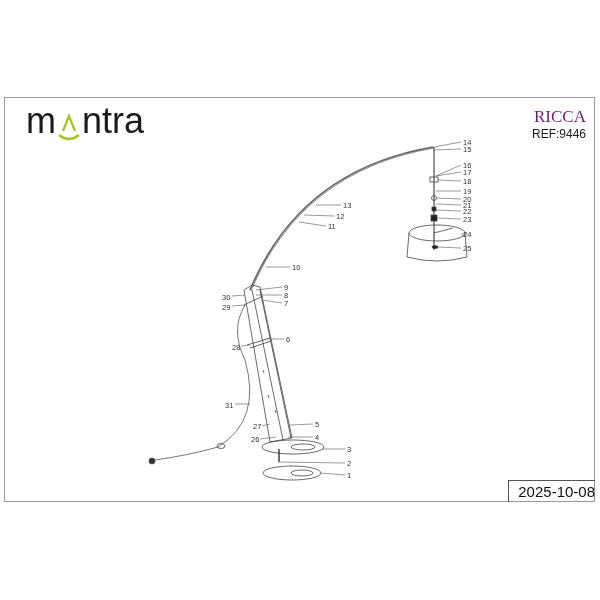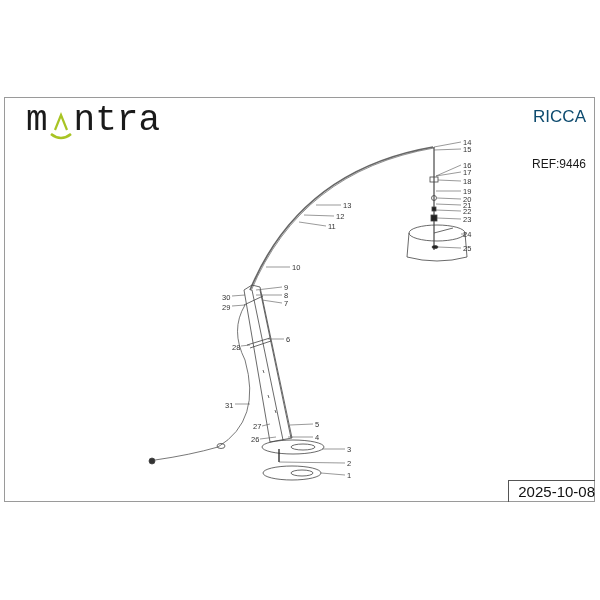--- a/index.html
+++ b/index.html
@@ -1,22 +1,22 @@
 <!DOCTYPE html>
 <html><head>
 <meta charset="utf-8">
 <style>
   html, body { margin:0; padding:0; background:#ffffff; }
   body { width:600px; height:600px; position:relative; overflow:hidden; font-family:"Liberation Sans", sans-serif; }
   .frame { position:absolute; left:4px; top:97px; width:591px; height:405px; border:1px solid #9a9a9a; box-sizing:border-box; }
-  .logo { position:absolute; left:26px; top:100px; height:45px; font-family:Liberation Mono, monospace; font-size:36px; color:#1a1a1a; letter-spacing:0px; }
+  .logo { position:absolute; left:26px; top:100px; height:45px; font-family:Liberation Sans, sans-serif; font-size:36px; color:#1a1a1a; letter-spacing:0px; }
   .logo .part { display:inline-block; vertical-align:baseline; }
   .logo .a-mark { display:inline-block; width:26px; height:40px; position:relative; vertical-align:bottom; }
-  .title { position:absolute; right:14px; top:107px; font-size:17px; color:#0c4a6e; }
-  .ref { position:absolute; right:14px; top:127px; font-size:12px; color:#1a1a1a;margin-top:30px; }
+  .title { position:absolute; right:14px; top:107px; font-size:17px; color:#701a75;font-family:Liberation Serif, serif; }
+  .ref { position:absolute; right:14px; top:127px; font-size:12px; color:#1a1a1a; }
   .date-box { position:absolute; left:508px; top:480px; width:87px; height:22px; border:1px solid #555; border-right:none; border-bottom:none; box-sizing:border-box; font-size:15px; color:#111; text-align:right; line-height:22px; }
   svg.diagram { position:absolute; left:0; top:0; }
   .callout { font-family:"Liberation Sans", sans-serif; font-size:7.5px; fill:#333; }
 </style>
 </head>
 <body>
 
 <div class="frame"></div>
 
 <div class="logo">

